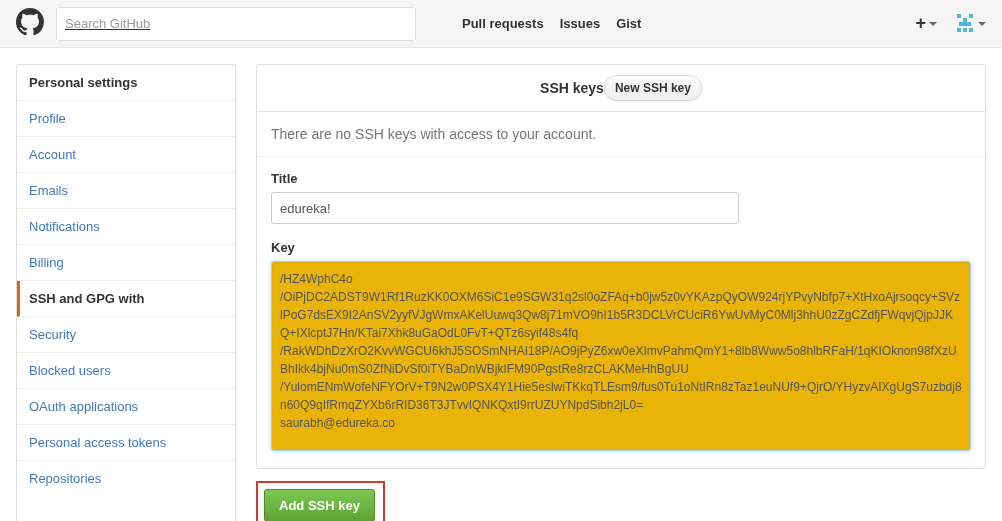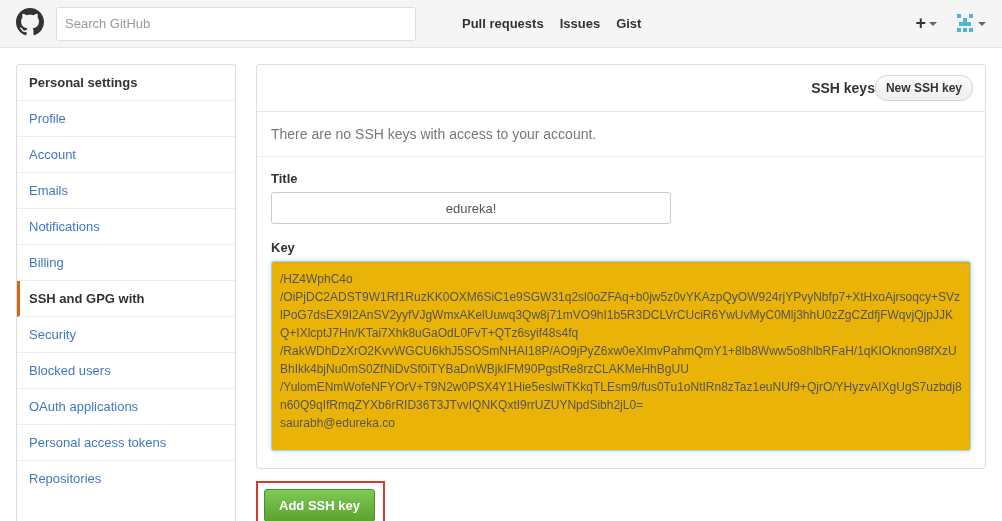--- a/index.html
+++ b/index.html
@@ -1,48 +1,48 @@
 <!DOCTYPE html>
 <html><head>
   <meta charset="utf-8">
   <style>
     * { box-sizing: border-box; margin: 0; padding: 0; }
     body { font-family: -apple-system, BlinkMacSystemFont, "Segoe UI", Helvetica, Arial, sans-serif; font-size: 13px; color: #333; background: #fff; }
     
     .topbar { height: 48px; background: #f5f5f5; border-bottom: 1px solid #e5e5e5; display: flex; align-items: center; padding: 0 16px; }
     .logo-icon svg { width: 28px; height: 28px; fill: #333; }
     .search-wrap { margin-left: 12px; }
-    .search-input { width: 360px; height: 28px; padding: 16px 8px; border: 1px solid #ddd; border-radius: 3px; font-size: 13px; color: #333; background: #fff; }
+    .search-input { width: 360px; height: 28px; padding: 16px 8px; border: 1px solid #ddd; border-radius: 3px; font-size: 13px; color: #333; background: #fff; text-decoration: underline; }
     .search-input::placeholder { color: #999; }
     .nav-center { margin-left: 46px; display: flex; gap: 16px; }
     .nav-link { color: #333; font-weight: 600; font-size: 13px; text-decoration: none; cursor: pointer; }
     .nav-right { margin-left: auto; display: flex; align-items: center; gap: 18px; }
     .plus-icon { font-size: 18px; font-weight: bold; color: #333; display: flex; align-items: center; cursor: pointer; }
     .caret { display: inline-block; width: 0; height: 0; border-left: 4px solid transparent; border-right: 4px solid transparent; border-top: 4px solid #666; margin-left: 3px; }
     .avatar-icon { display: flex; align-items: center; cursor: pointer; }
     .avatar-icon .pix { width: 20px; height: 20px; position: relative; }
     .avatar-icon .pix span { position: absolute; width: 4px; height: 4px; background: #4eb6d8; }
     
     .layout { display: flex; padding: 16px 16px 0 16px; gap: 20px; }
     .sidebar { width: 220px; border: 1px solid #ddd; border-radius: 3px; }
     .sidebar-head { padding: 10px 12px; border-bottom: 1px solid #eee; font-weight: 600; font-size: 13px; color: #333; }
     .sidebar-item { display: block; padding: 10px 12px; border-bottom: 1px solid #eee; color: #4078c0; font-size: 13px; cursor: pointer; text-decoration: none; }
     .sidebar-item.active { color: #333; font-weight: 600; border-left: 2px solid #d26911; padding-left: 10px; position: relative; }
     .sidebar-item.active::before { content: ""; position: absolute; left: -1px; top: 0; bottom: 0; width: 2px; background: #d26911; }
     .sidebar-item:last-child { border-bottom: none; }
     
     .main { flex: 1; }
     .panel { border: 1px solid #ddd; border-radius: 3px; }
-    .panel-head { display: flex; justify-content: flex-end; align-items: center; padding: 10px 12px; border-bottom: 1px solid #e5e5e5; }
+    .panel-head { display: flex; justify-content: center; align-items: center; padding: 10px 12px; border-bottom: 1px solid #e5e5e5; }
     .panel-title { font-weight: 600; font-size: 14px; color: #333; }
     .btn-default { background: linear-gradient(#fcfcfc, #eee); border: 1px solid #d5d5d5; border-radius: 12px; padding: 5px 10px; font-size: 12px; font-weight: 600; color: #333; cursor: pointer; }
     .panel-msg { padding: 14px 14px; color: #777; font-size: 14px; border-bottom: 1px solid #eee; }
     .panel-body { padding: 14px; }
     .form-label { font-weight: 600; color: #333; font-size: 13px; margin-bottom: 6px; display: block; }
-    .title-input { width: 400px; height: 32px; padding: 6px 8px; border: 1px solid #ccc; border-radius: 3px; font-size: 13px; color: #555; margin-bottom: 16px; display: block; text-align: center; }
+    .title-input { width: 468px; height: 32px; padding: 6px 8px; border: 1px solid #ccc; border-radius: 3px; font-size: 13px; color: #555; margin-bottom: 16px; display: block; }
     .key-textarea-wrap { position: relative; }
     .key-textarea {
       width: 100%; height: 190px; padding: 8px; border: 1px solid #b0cde8; border-radius: 3px;
       font-family: inherit; font-size: 12px; color: #555; line-height: 1.5;
       background: #eab308; box-shadow: inset 0 1px 2px rgba(0,0,0,0.05), 0 0 5px rgba(81,167,232,0.4);
       resize: none; overflow-y: scroll; word-break: break-all;
     }
     .btn-row { margin-top: 12px; }
     .btn-primary-green {
       background: linear-gradient(#7fc956, #5ca22f);

